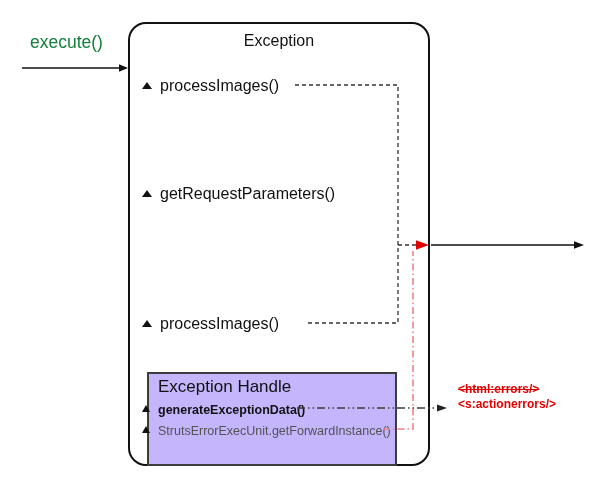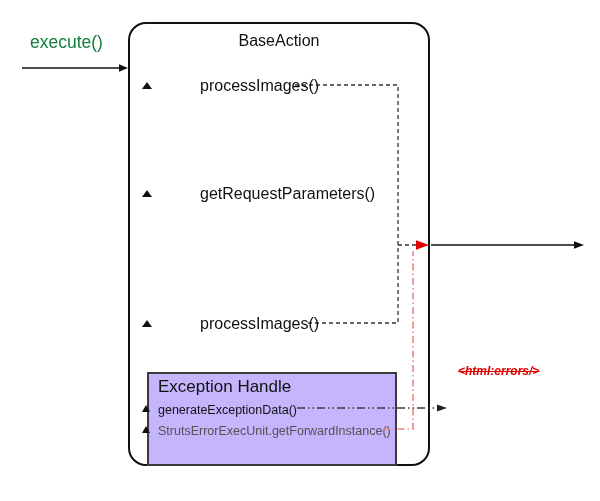--- a/index.html
+++ b/index.html
@@ -53,21 +53,20 @@
     text-align: center;
     font-size: 17.5px;
     color: #111111;
   }
   .method-row {
     position: absolute;
     display: flex;
     align-items: center;
     height: 19px;
     left: 142px;
-    gap: 40px;
   }
   .tri {
     width: 0;
     height: 0;
     border-left: 5px solid transparent;
     border-right: 5px solid transparent;
     border-bottom: 7px solid #111111;
     flex: 0 0 auto;
   }
   .tri.small {
@@ -101,44 +100,43 @@
     font-size: 17px;
     color: #111111;
     white-space: nowrap;
   }
   .ex-row-label {
     position: absolute;
     left: 9px;
     font-size: 12.5px;
     white-space: nowrap;
   }
-  .ex-row-label.bold { font-weight: normal; color: #111111; top: 29px; }
+  .ex-row-label.bold { font-weight: bold; color: #111111; top: 29px; }
   .ex-row-label.muted { color: #525252; top: 50px; }
   .ex-tri-1 { position: absolute; left: -7px; top: 31px; }
   .ex-tri-2 { position: absolute; left: -7px; top: 52px; }
   .annotations {
     position: absolute;
     left: 458px;
-    top: 364px;
+    top: 382px;
     font-size: 12px;
-    font-style: italic;
     font-weight: bold;
     color: #e00000;
     line-height: 15px;
     white-space: nowrap;
   }
   .anno.strike { text-decoration: line-through; }
 </style>
 </head>
 <body>
 
 <div class="stage">
 
   <div class="main-box">
-    <div class="box-title">BaseAction</div>
+    <div class="box-title">Exception</div>
   </div>
 
   <div class="exception-box">
     <div class="ex-title">Exception Handle</div>
     <span class="tri small ex-tri-1"></span>
     <div class="ex-row-label bold">generateExceptionData()</div>
     <span class="tri small ex-tri-2"></span>
     <div class="ex-row-label muted">StrutsErrorExecUnit.getForwardInstance()</div>
   </div>
 
@@ -171,15 +169,16 @@
     <span class="tri"></span>
     <span class="mlabel">getRequestParameters()</span>
   </div>
   <div class="method-row row-3">
     <span class="tri"></span>
     <span class="mlabel">processImages()</span>
   </div>
 
   <div class="annotations">
     <div class="anno strike">&lt;html:errors/&gt;</div>
+    <div class="anno">&lt;s:actionerrors/&gt;</div>
   </div>
 
 </div>
 
 </body></html>

